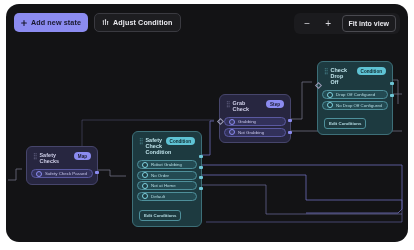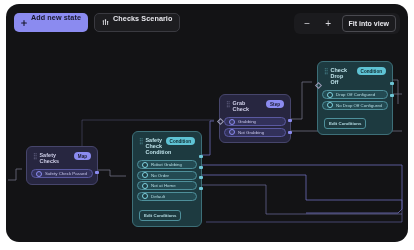--- a/index.html
+++ b/index.html
@@ -40,20 +40,21 @@
     position: absolute;
     left: 14px;
     top: 13px;
     display: flex;
     gap: 6px;
     align-items: center;
     z-index: 40;
   }
   .btn {
     display: flex;
+    align-items: center;
     gap: 4px;
     height: 19px;
     padding: 0 7px;
     border-radius: 5px;
     font-size: 7.2px;
     letter-spacing: .1px;
     white-space: nowrap;
     box-sizing: border-box;
   }
   .btn-primary {
@@ -377,21 +378,21 @@
     </div>
     <div class="btn btn-ghost">
       <span class="ic">
         <svg width="7" height="7" viewBox="0 0 10 10">
           <path d="M2 8V4M5 8V2M8 8V5" stroke="#e9e9ee" stroke-width="1.2" stroke-linecap="round"></path>
           <circle cx="2" cy="3" r="1.1" fill="#e9e9ee"></circle>
           <circle cx="5" cy="1.5" r="1.1" fill="#e9e9ee"></circle>
           <circle cx="8" cy="4" r="1.1" fill="#e9e9ee"></circle>
         </svg>
       </span>
-      <span>Checks Scenario</span>
+      <span>Adjust Condition</span>
     </div>
   </div>
 
   <div class="toolbar-right">
     <div class="zbtn">−</div>
     <div class="zbtn">+</div>
     <div class="fitbtn">Fit into view</div>
   </div>
 
 </div>

